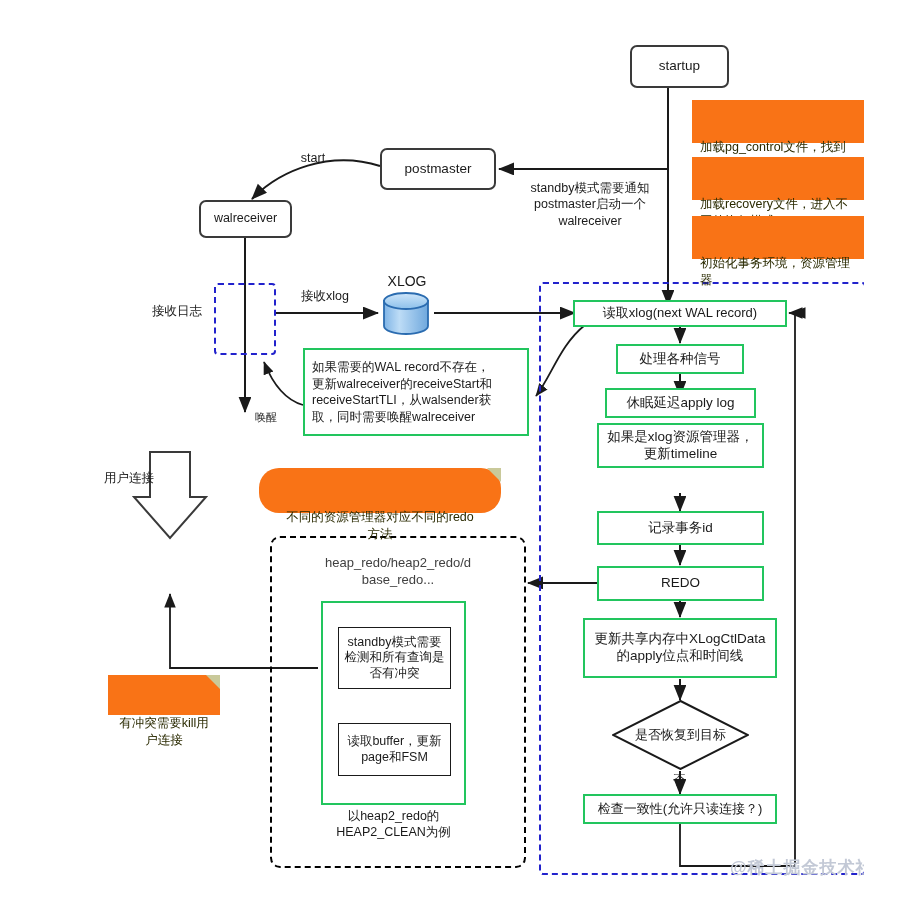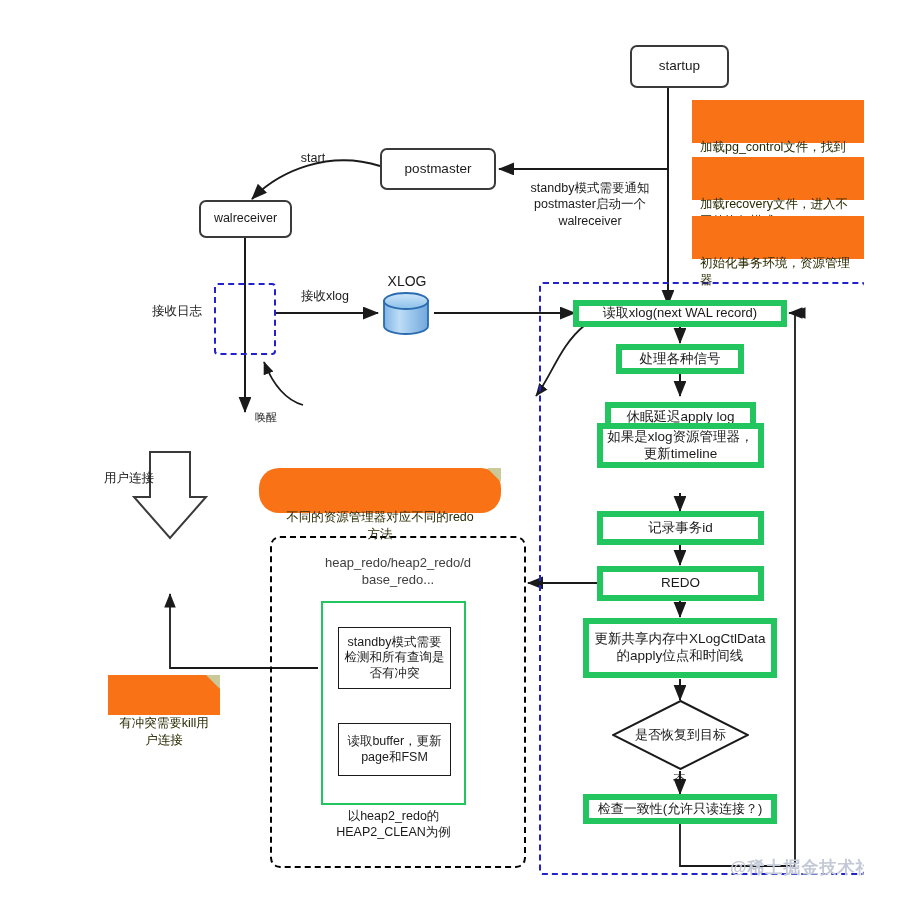--- a/index.html
+++ b/index.html
@@ -33,21 +33,21 @@
     white-space:pre-line;
   }
   
   .rbox{
     border:2px solid #3a3a3a;
     border-radius:7px;
     font-size:13.5px;
   }
   
   .sbox{
-    border:6px solid #22c55e;
+    border:2px solid #22c55e;
     font-size:13.5px;
   }
   .sbox-thin{
     border:1.6px solid #1a1a1a;
     font-size:13px;
   }
   
   .sticky{
     position:absolute;
     box-sizing:border-box;
@@ -191,21 +191,21 @@
 
   <div class="node rbox" style="left:199px;top:200px;width:93px;height:38px;font-size:12.5px;">walreceiver</div>
 
 
   <div class="lbl" style="left:368px;top:272px;width:78px;font-size:14px;">XLOG</div>
 
   <div class="node sbox" style="left:573px;top:300px;width:214px;height:27px;font-size:13px;">读取xlog(next WAL record)</div>
 
   <div class="node sbox" style="left:616px;top:344px;width:128px;height:30px;">处理各种信号</div>
 
-  <div class="node sbox" style="left:605px;top:402px;width:151px;height:30px;">休眠延迟apply log</div>
+  <div class="node sbox" style="left:605px;top:388px;width:151px;height:30px;">休眠延迟apply log</div>
 
   <div class="node sbox" style="left:597px;top:423px;width:167px;height:45px;">如果是xlog资源管理器，
 更新timeline</div>
 
   <div class="node sbox" style="left:597px;top:511px;width:167px;height:34px;">记录事务id</div>
 
   <div class="node sbox" style="left:597px;top:566px;width:167px;height:35px;">REDO</div>
 
   <div class="node sbox" style="left:583px;top:618px;width:194px;height:60px;">更新共享内存中XLogCtlData
 的apply位点和时间线</div>
@@ -261,20 +261,25 @@
     <span>加载recovery文件，进入不
 同的恢复模式</span>
   </div>
 
   <div class="sticky" style="left:692px;top:216px;width:186px;height:43px;">
     <span class="fold"></span>
     <span>初始化事务环境，资源管理
 器</span>
   </div>
 
+  <div class="node sbox" style="left:303px;top:348px;width:226px;height:88px;font-size:12.5px;
+              justify-content:flex-start;text-align:left;padding:4px 7px;line-height:1.32;">如果需要的WAL record不存在，
+更新walreceiver的receiveStart和
+receiveStartTLI，从walsender获
+取，同时需要唤醒walreceiver</div>
 
   <div class="sticky center" style="left:259px;top:468px;width:242px;height:45px;padding-top:7px;border-radius:20px;">
     <span class="fold"></span>
     <span>不同的资源管理器对应不同的redo
 方法</span>
   </div>
 
   <div class="sticky center" style="left:108px;top:675px;width:112px;height:40px;padding-top:6px;">
     <span class="fold"></span>
     <span>有冲突需要kill用

